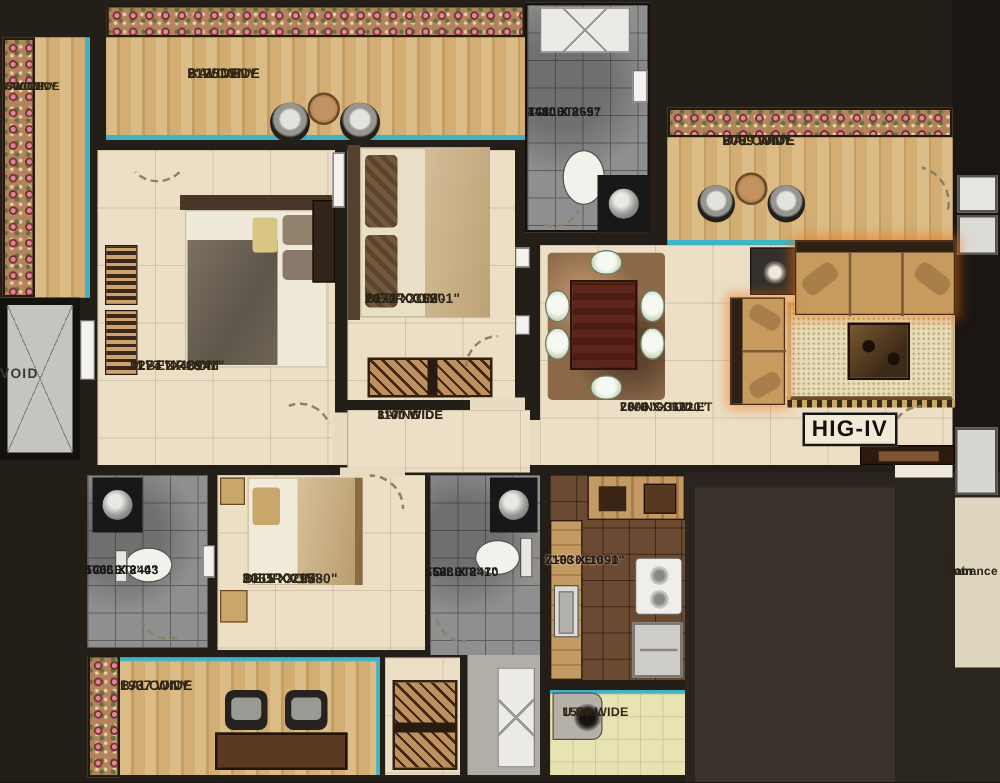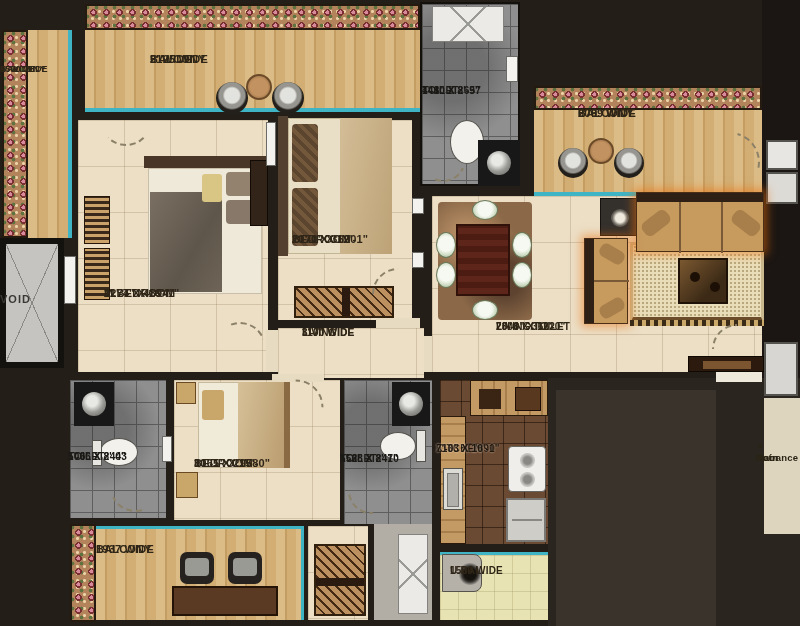--- a/index.html
+++ b/index.html
@@ -293,20 +293,24 @@
   <div class="lbl" style="left:302px;top:326px;width:108px;">
     <div>LIVING</div>
     <div>1100 WIDE</div>
     <div>3'-7" WIDE</div>
   </div>
   <div class="lbl" style="left:496px;top:320px;width:130px;">
     <div>LIVING/TOILET</div>
     <div>7008 X 3662</div>
     <div>23'-0" X 12'-0"</div>
   </div>
+  <div style="left:642px;top:330px;width:76px;height:27px;background:#f2ead8;border:2px solid #191713;
+       z-index:31;display:flex;align-items:center;justify-content:center;">
+    <span style="position:static;font-weight:bold;font-size:18px;letter-spacing:1px;color:#14120e;">HIG-IV</span>
+  </div>
   <div class="lbl" style="left:68px;top:450px;width:100px;color:#1c1a16;">
     <div>TOILET</div>
     <div>1006 X 2443</div>
     <div>5'-6" X 8'-0"</div>
   </div>
   <div class="lbl" style="left:194px;top:456px;width:142px;font-size:11px;">
     <div>BEDROOM</div>
     <div>3065 X 2958</div>
     <div>10'-1" X 15'-0"</div>
   </div>

